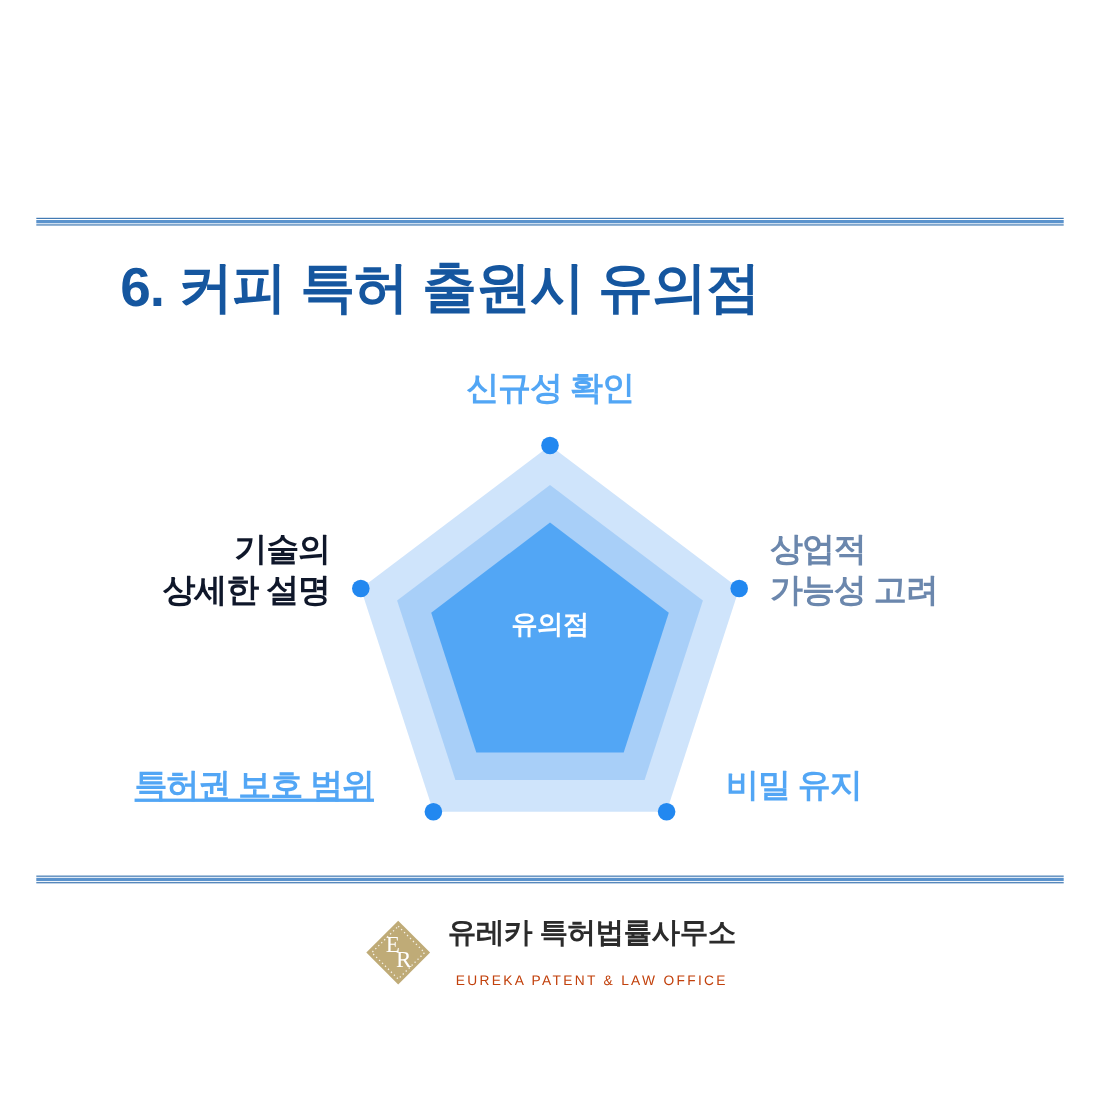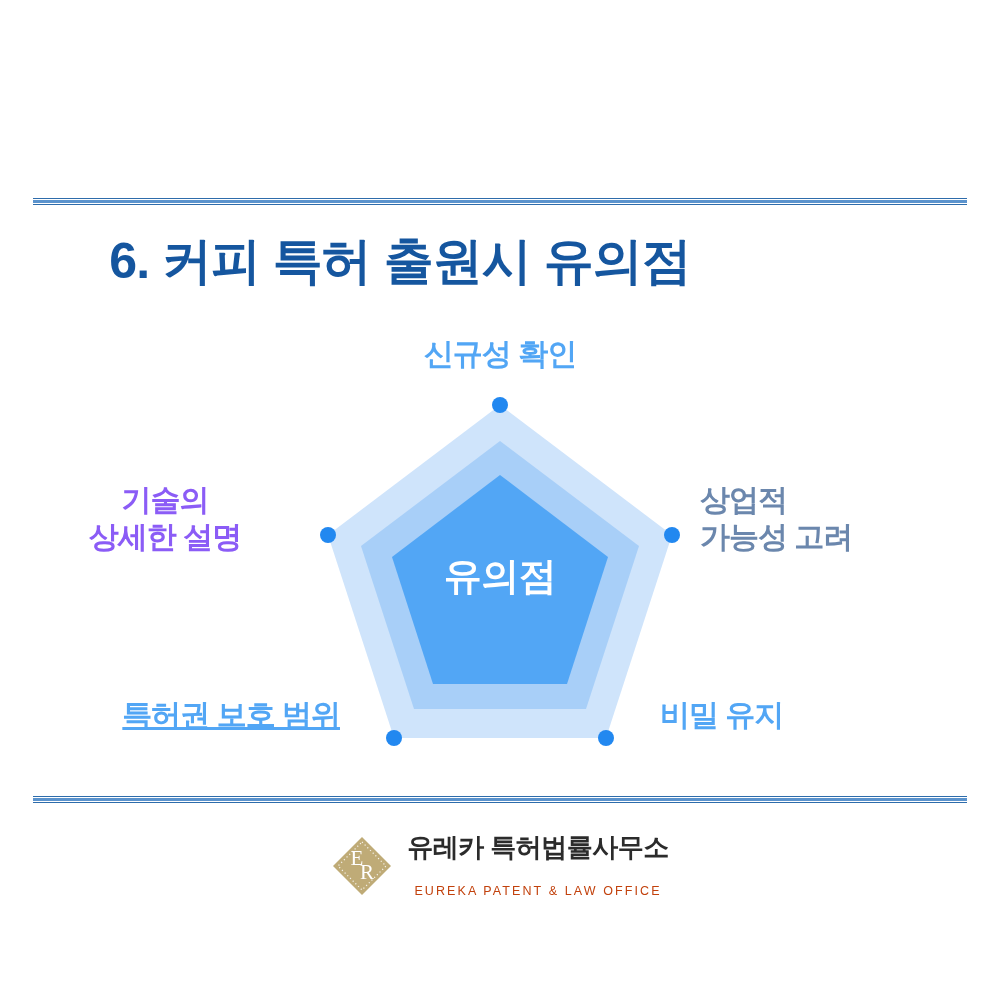--- a/index.html
+++ b/index.html
@@ -75,21 +75,21 @@
     left: 0;
     top: 0;
   }
 
   .center-label {
     position: absolute;
     left: 0;
     top: 231px;
     width: 1000px;
     text-align: center;
-    font-size: 38px;
+    font-size: 24px;
     font-weight: bold;
     color: #ffffff;
     letter-spacing: -0.5px;
     pointer-events: none;
   }
 
   
   .node-label {
     position: absolute;
     font-size: 30px;
@@ -106,22 +106,22 @@
   }
   .node-right {
     left: 700px; width: 270px;
     top: 162px;
     text-align: left;
     color: #6b87ad;
   }
   .node-left {
     left: 30px; width: 270px;
     top: 162px;
-    text-align: center;
-    color: #8b5cf6;
+    text-align: right;
+    color: #0f172a;
   }
   .node-bottom-left {
     left: 20px; width: 320px;
     top: 377px;
     text-align: right;
     color: #52a6f5;
     text-decoration: underline;
   }
   .node-bottom-right {
     left: 660px; width: 300px;

